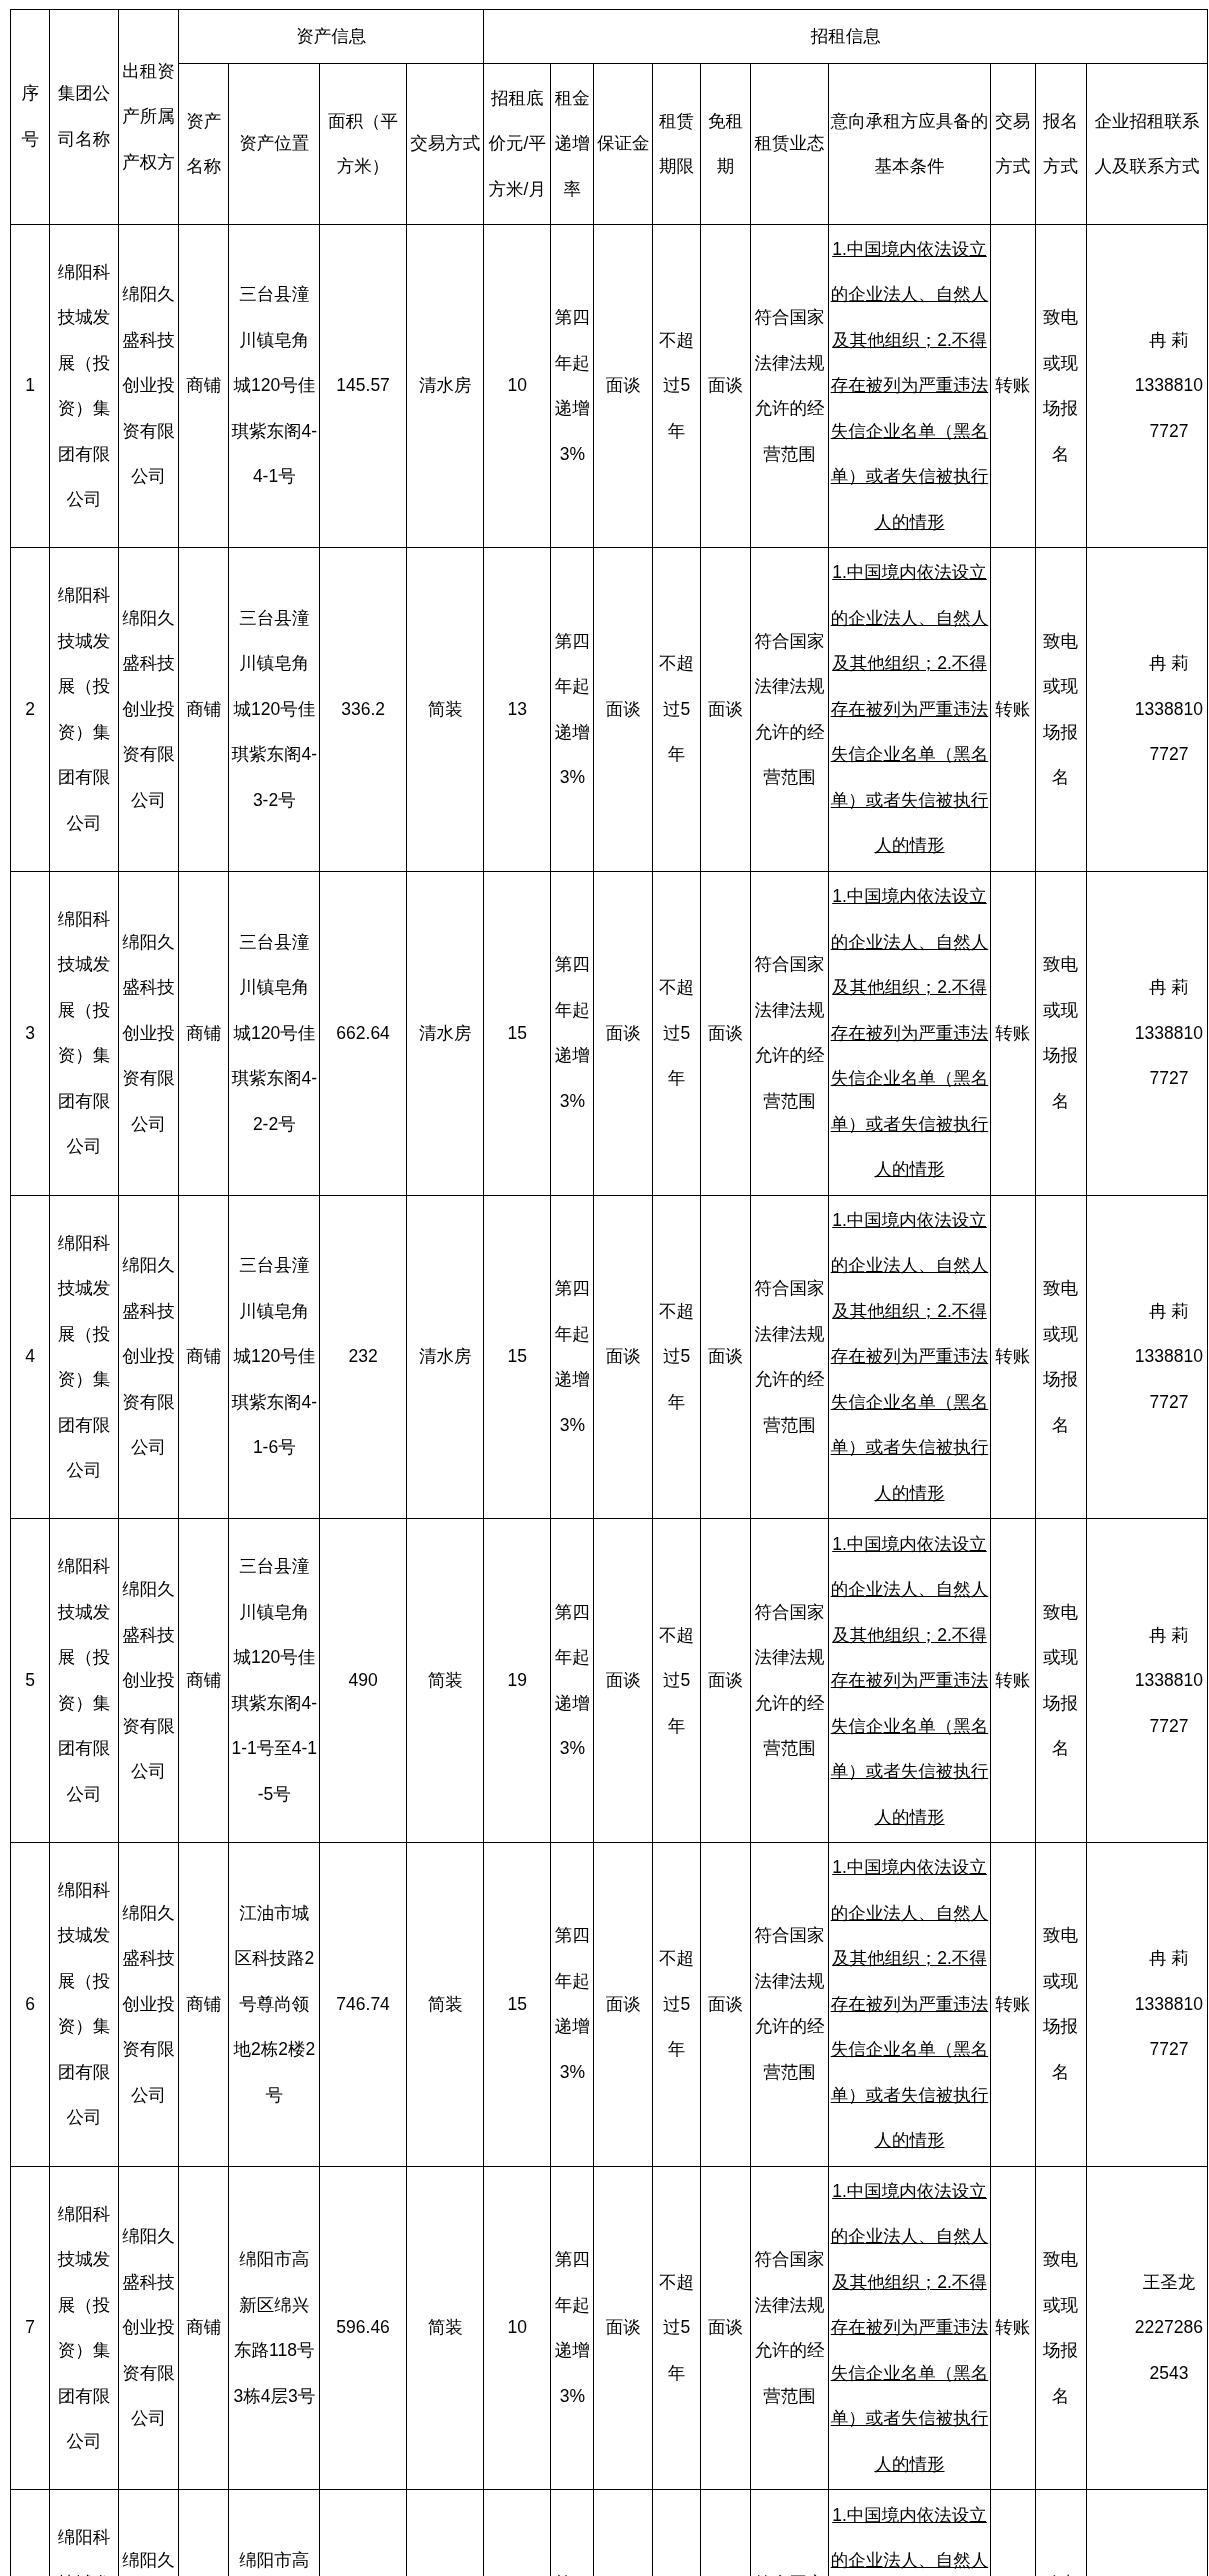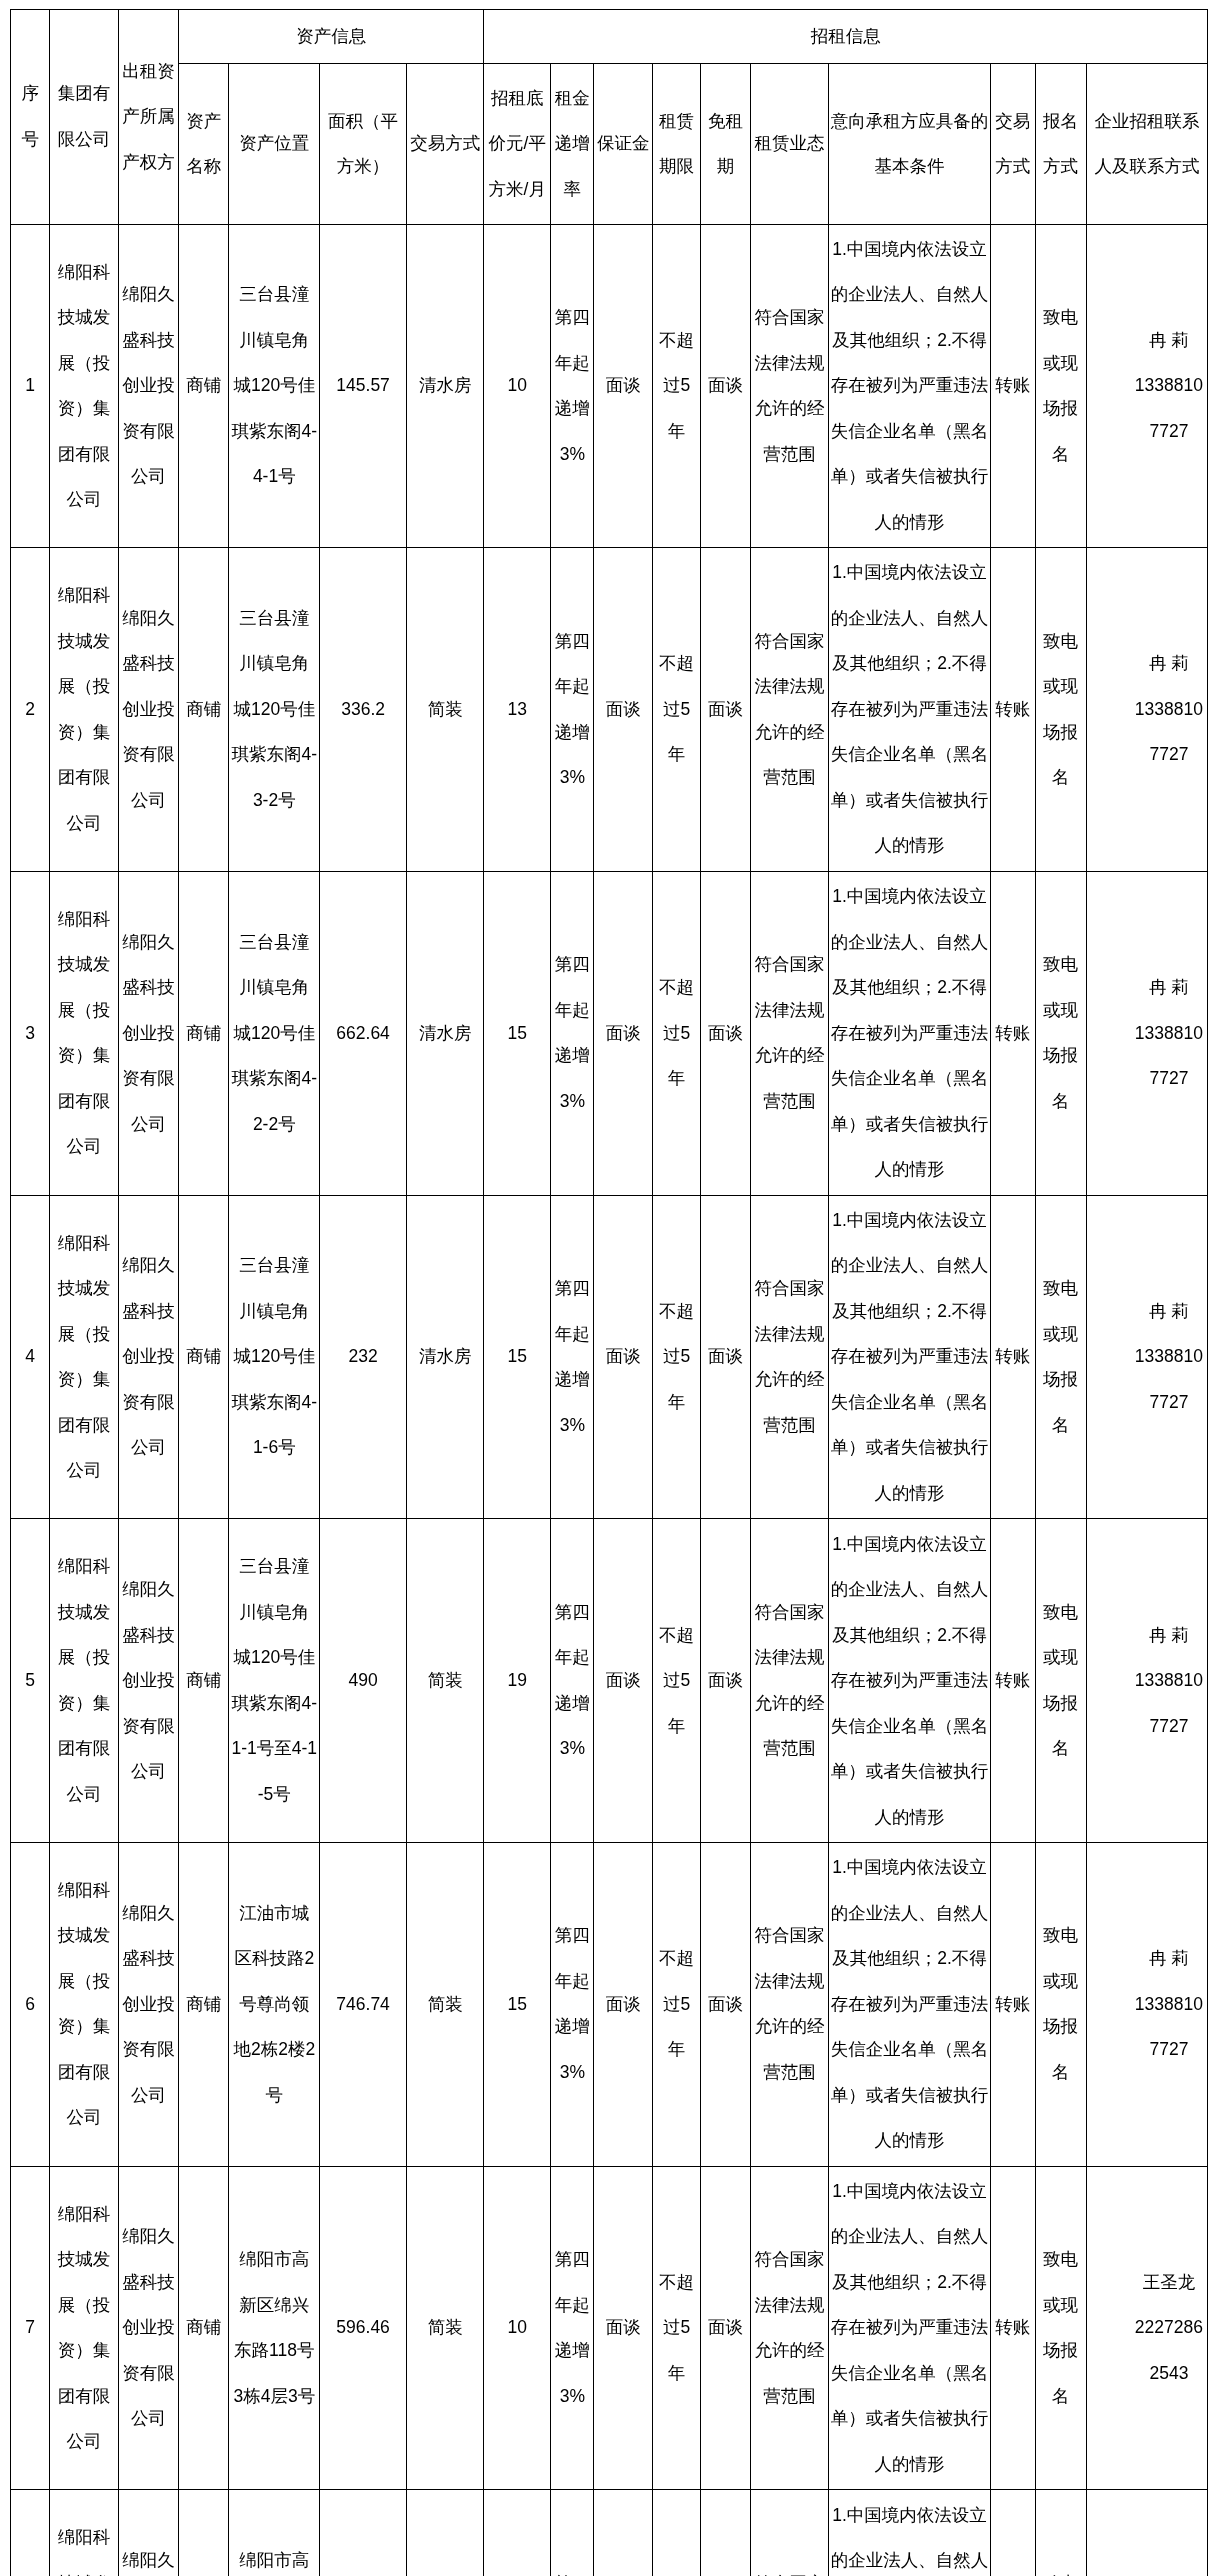--- a/index.html
+++ b/index.html
@@ -30,20 +30,21 @@
     word-break: break-all;
     overflow-wrap: break-word;
   }
   thead tr.group-row th { height: 49px; }
   thead tr.sub-row th { height: 155px; }
   tbody tr td { height: 289px; }
   td.conditions {
     text-align: left;
     line-height: 2.3;
     padding: 2.1px 5.2px;
+    text-decoration: underline;
   }
   .contact-line { line-height: 2.6; margin-left: 44px; }
 </style>
 </head>
 <body>
 
 <table class="rental">
   <colgroup>
     <col style="width:3.23%">
       <col style="width:5.76%">
@@ -59,21 +60,21 @@
       <col style="width:4.17%">
     <col style="width:6.54%">
       <col style="width:13.51%">
       <col style="width:3.74%">
     <col style="width:4.26%">
       <col style="width:10.16%">
   </colgroup>
   <thead>
     <tr class="group-row">
       <th rowspan="2">序号</th>
-      <th rowspan="2">集团有限公司</th>
+      <th rowspan="2">集团公司名称</th>
       <th rowspan="2">出租资产所属产权方</th>
       <th colspan="4">资产信息</th>
       <th colspan="10">招租信息</th>
     </tr>
     <tr class="sub-row">
       <th>资产名称</th>
       <th>资产位置</th>
       <th>面积（平方米）</th>
       <th>交易方式</th>
       <th>招租底价元/平方米/月</th>

